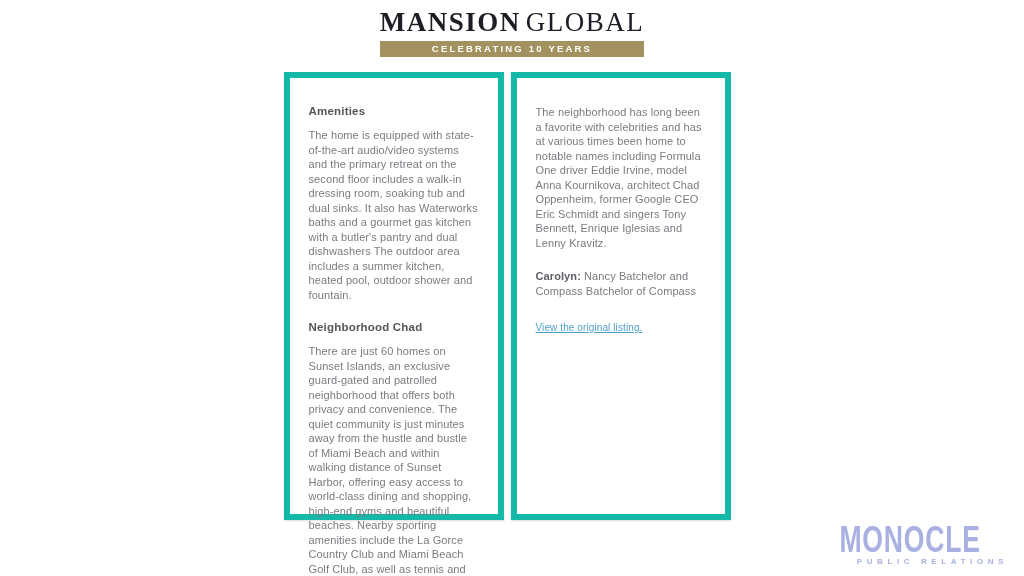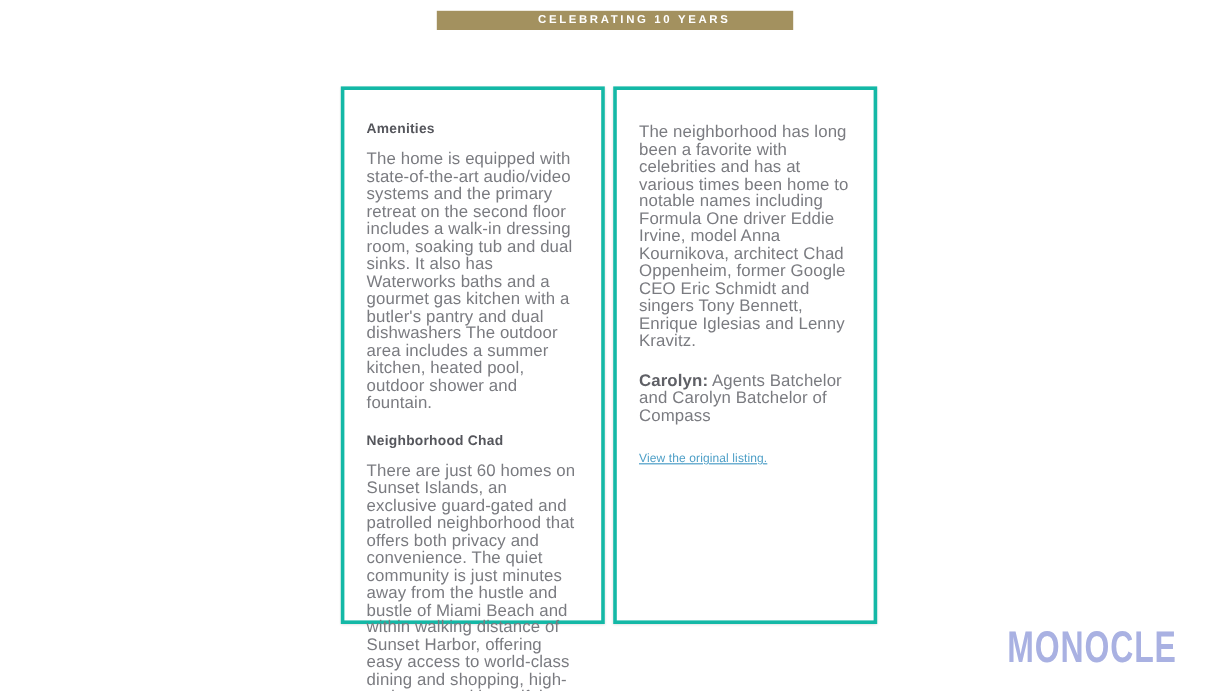--- a/index.html
+++ b/index.html
@@ -33,53 +33,52 @@
   .banner {
     width: 264px;
     margin: 3px auto 0;
     background: var(--banner-color, #a3915f);
     color: #ffffff;
     font-size: 9.5px;
     font-weight: 700;
     letter-spacing: 2.2px;
     line-height: 16px;
     text-align: center;
-    padding-left: 33px;
   }
 
   
   .cards {
     position: absolute;
     top: 72px;
     left: 0;
     right: 0;
     display: flex;
     justify-content: center;
     gap: 7px;
     transform: translateX(-5px);
   }
   .card {
     width: 220px;
     height: 448px;
     background: #ffffff;
-    border: 3px solid #14b8a6;
+    border: 6px solid #14b8a6;
     box-shadow: 0 1px 2px rgba(0,0,0,0.14);
     box-sizing: border-box;
     padding: 27px 19px 0 19px;
   }
   .card h3 {
     margin: 0 0 11px 0;
     font-size: 11.5px;
     font-weight: 700;
     color: #55565c;
     letter-spacing: 0.2px;
   }
   .card p {
     margin: 0 0 19px 0;
-    font-size: 14px;
+    font-size: 11px;
     line-height: 14.5px;
     color: #7a7b80;
     letter-spacing: 0.1px;
   }
   .agents-label { font-weight: 700; color: #5f6066; }
   .listing-link {
     font-size: 10px;
     color: var(--link-color, #4e9fc7);
     text-decoration: underline;
     letter-spacing: 0.1px;
@@ -108,33 +107,37 @@
     font-size: 8px;
     font-weight: 700;
     letter-spacing: 4.6px;
     margin-top: 0px;
   }
 </style>
 </head>
 <body>
 
 <div class="header">
+  <div class="logo-line">
+    <span class="logo-bold">MANSION</span><span class="logo-light">GLOBAL</span>
+  </div>
   <div class="banner">CELEBRATING 10 YEARS</div>
 </div>
 
 <div class="cards">
   <div class="card">
     <h3>Amenities</h3>
     <p>The home is equipped with state-of-the-art audio/video systems and the primary retreat on the second floor includes a walk-in dressing room, soaking tub and dual sinks. It also has Waterworks baths and a gourmet gas kitchen with a butler's pantry and dual dishwashers The outdoor area includes a summer kitchen, heated pool, outdoor shower and fountain.</p>
     <h3>Neighborhood Chad</h3>
     <p>There are just 60 homes on Sunset Islands, an exclusive guard-gated and patrolled neighborhood that offers both privacy and convenience. The quiet community is just minutes away from the hustle and bustle of Miami Beach and within walking distance of Sunset Harbor, offering easy access to world-class dining and shopping, high-end gyms and beautiful beaches. Nearby sporting amenities include the La Gorce Country Club and Miami Beach Golf Club, as well as tennis and pickleball courts. The islands also offer easy access to expressways and Miami International Airport is within a 30-minute drive.</p>
   </div>
 
   <div class="card">
     <p>The neighborhood has long been a favorite with celebrities and has at various times been home to notable names including Formula One driver Eddie Irvine, model Anna Kournikova, architect Chad Oppenheim, former Google CEO Eric Schmidt and singers Tony Bennett, Enrique Iglesias and Lenny Kravitz.</p>
-    <p><span class="agents-label">Carolyn:</span><span> Agents Batchelor and Carolyn Batchelor of Compass</span></p>
+    <p><span class="agents-label">Carolyn:</span><span> Nancy Batchelor and Compass Batchelor of Compass</span></p>
     <a class="listing-link" href="#">View the original listing.</a>
   </div>
 </div>
 
 <div class="footer">
   <div class="monocle-word">MONOCLE</div>
+  <div class="monocle-sub">PUBLIC RELATIONS</div>
 </div>
 
 </body></html>

